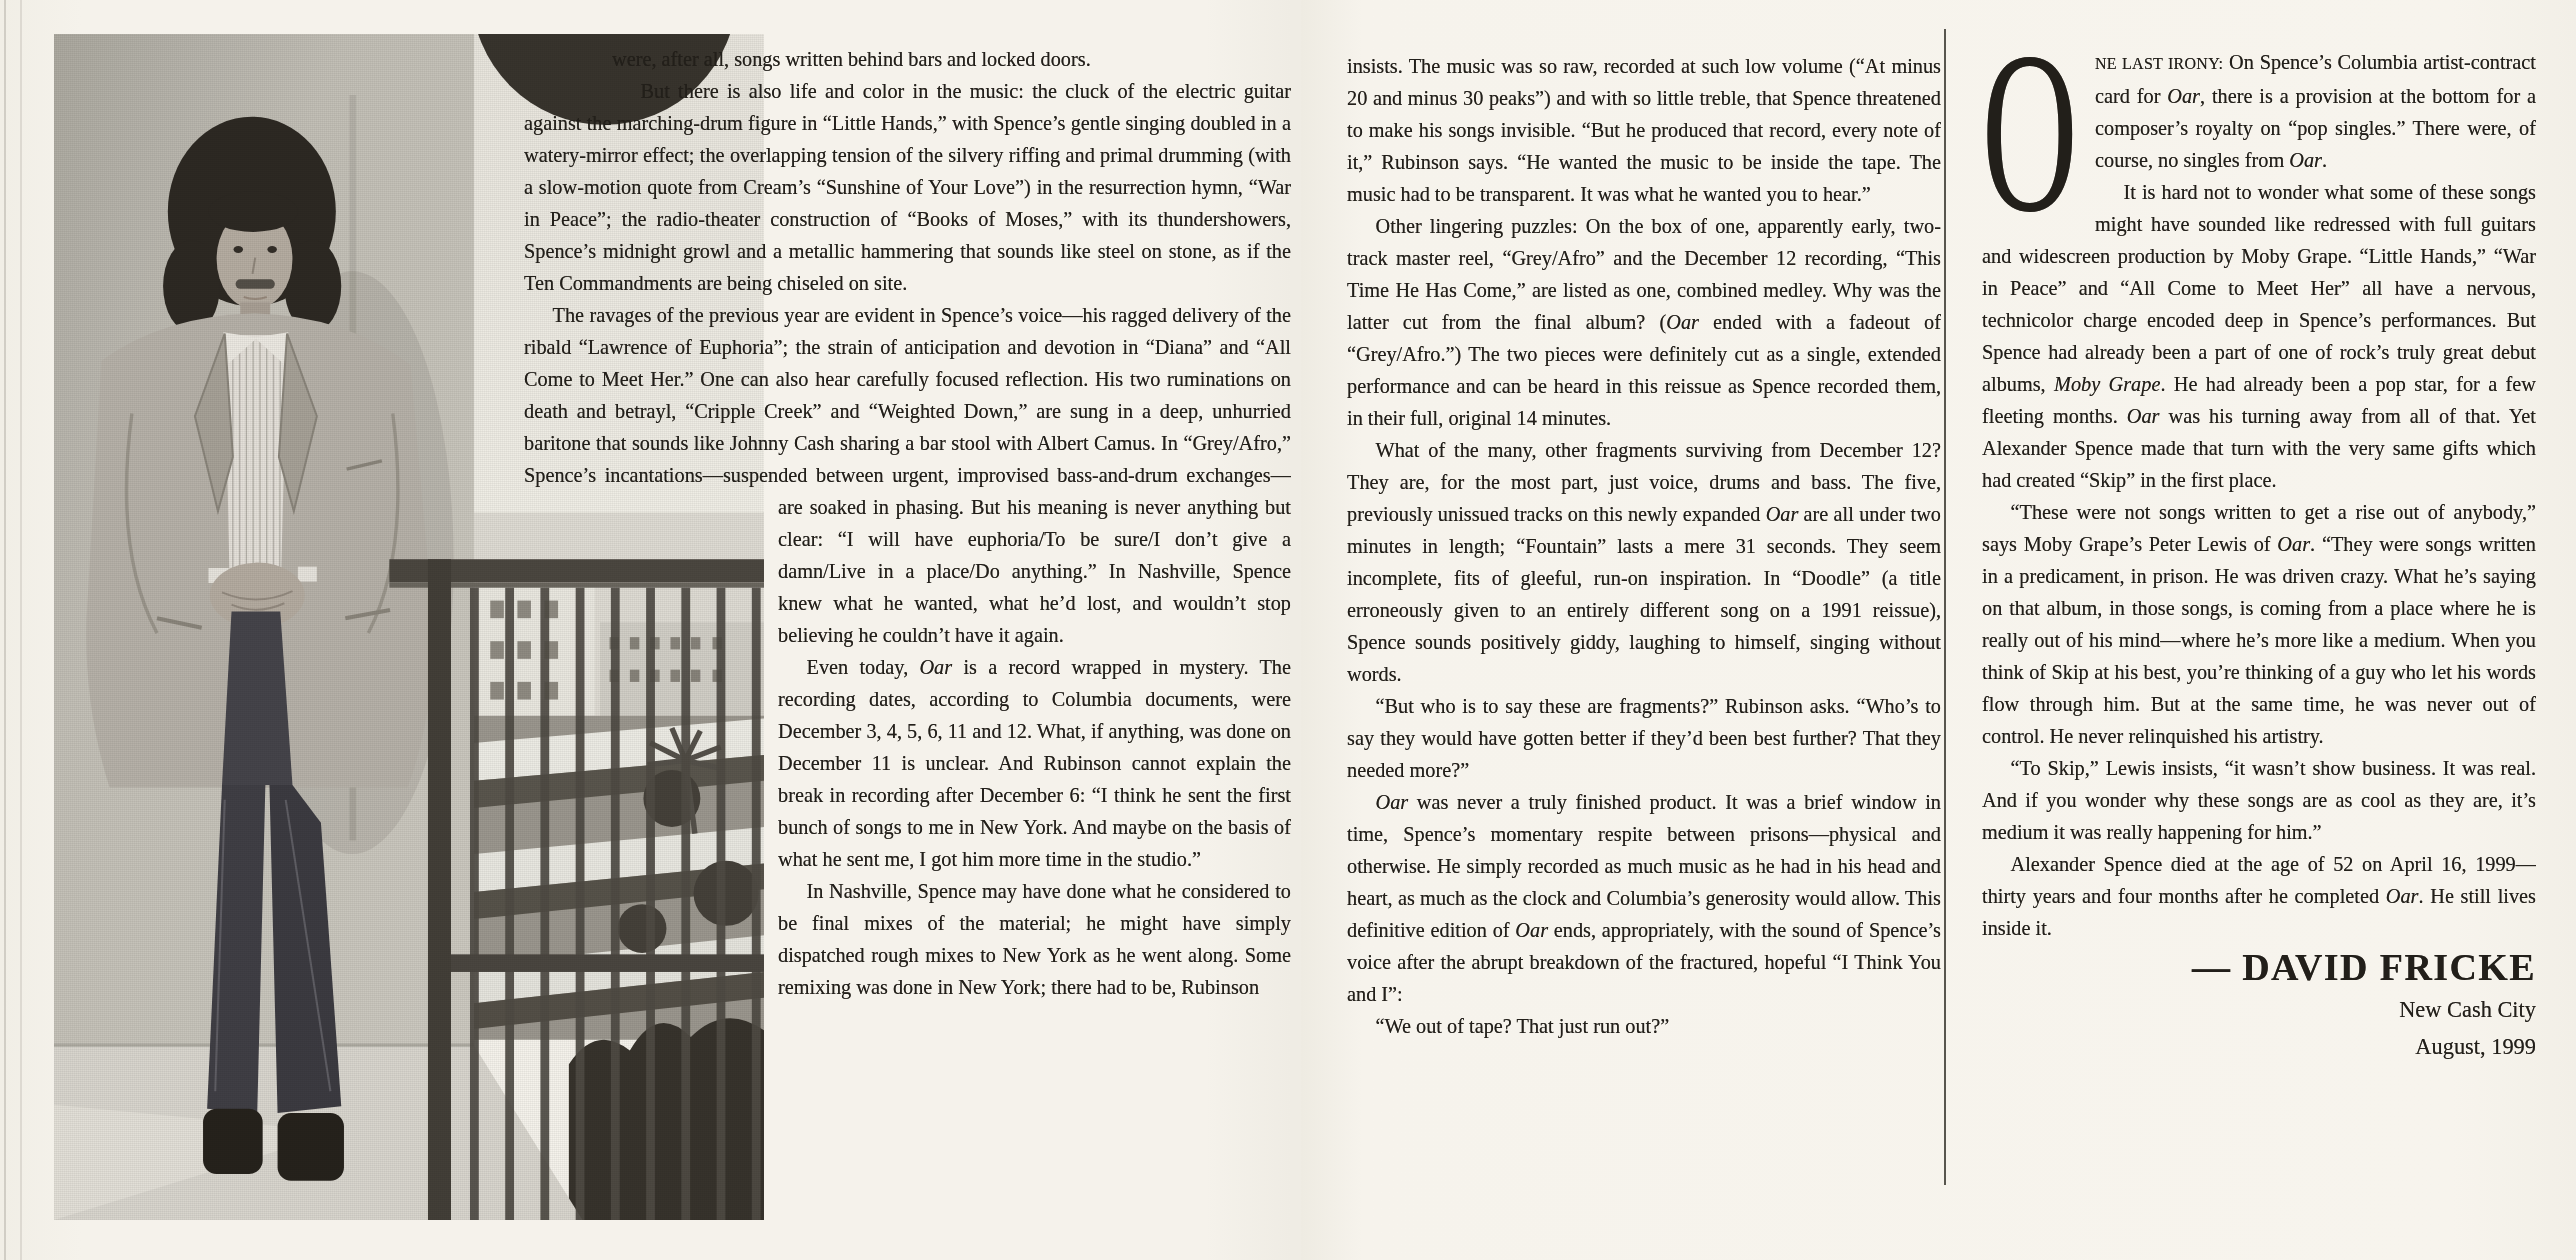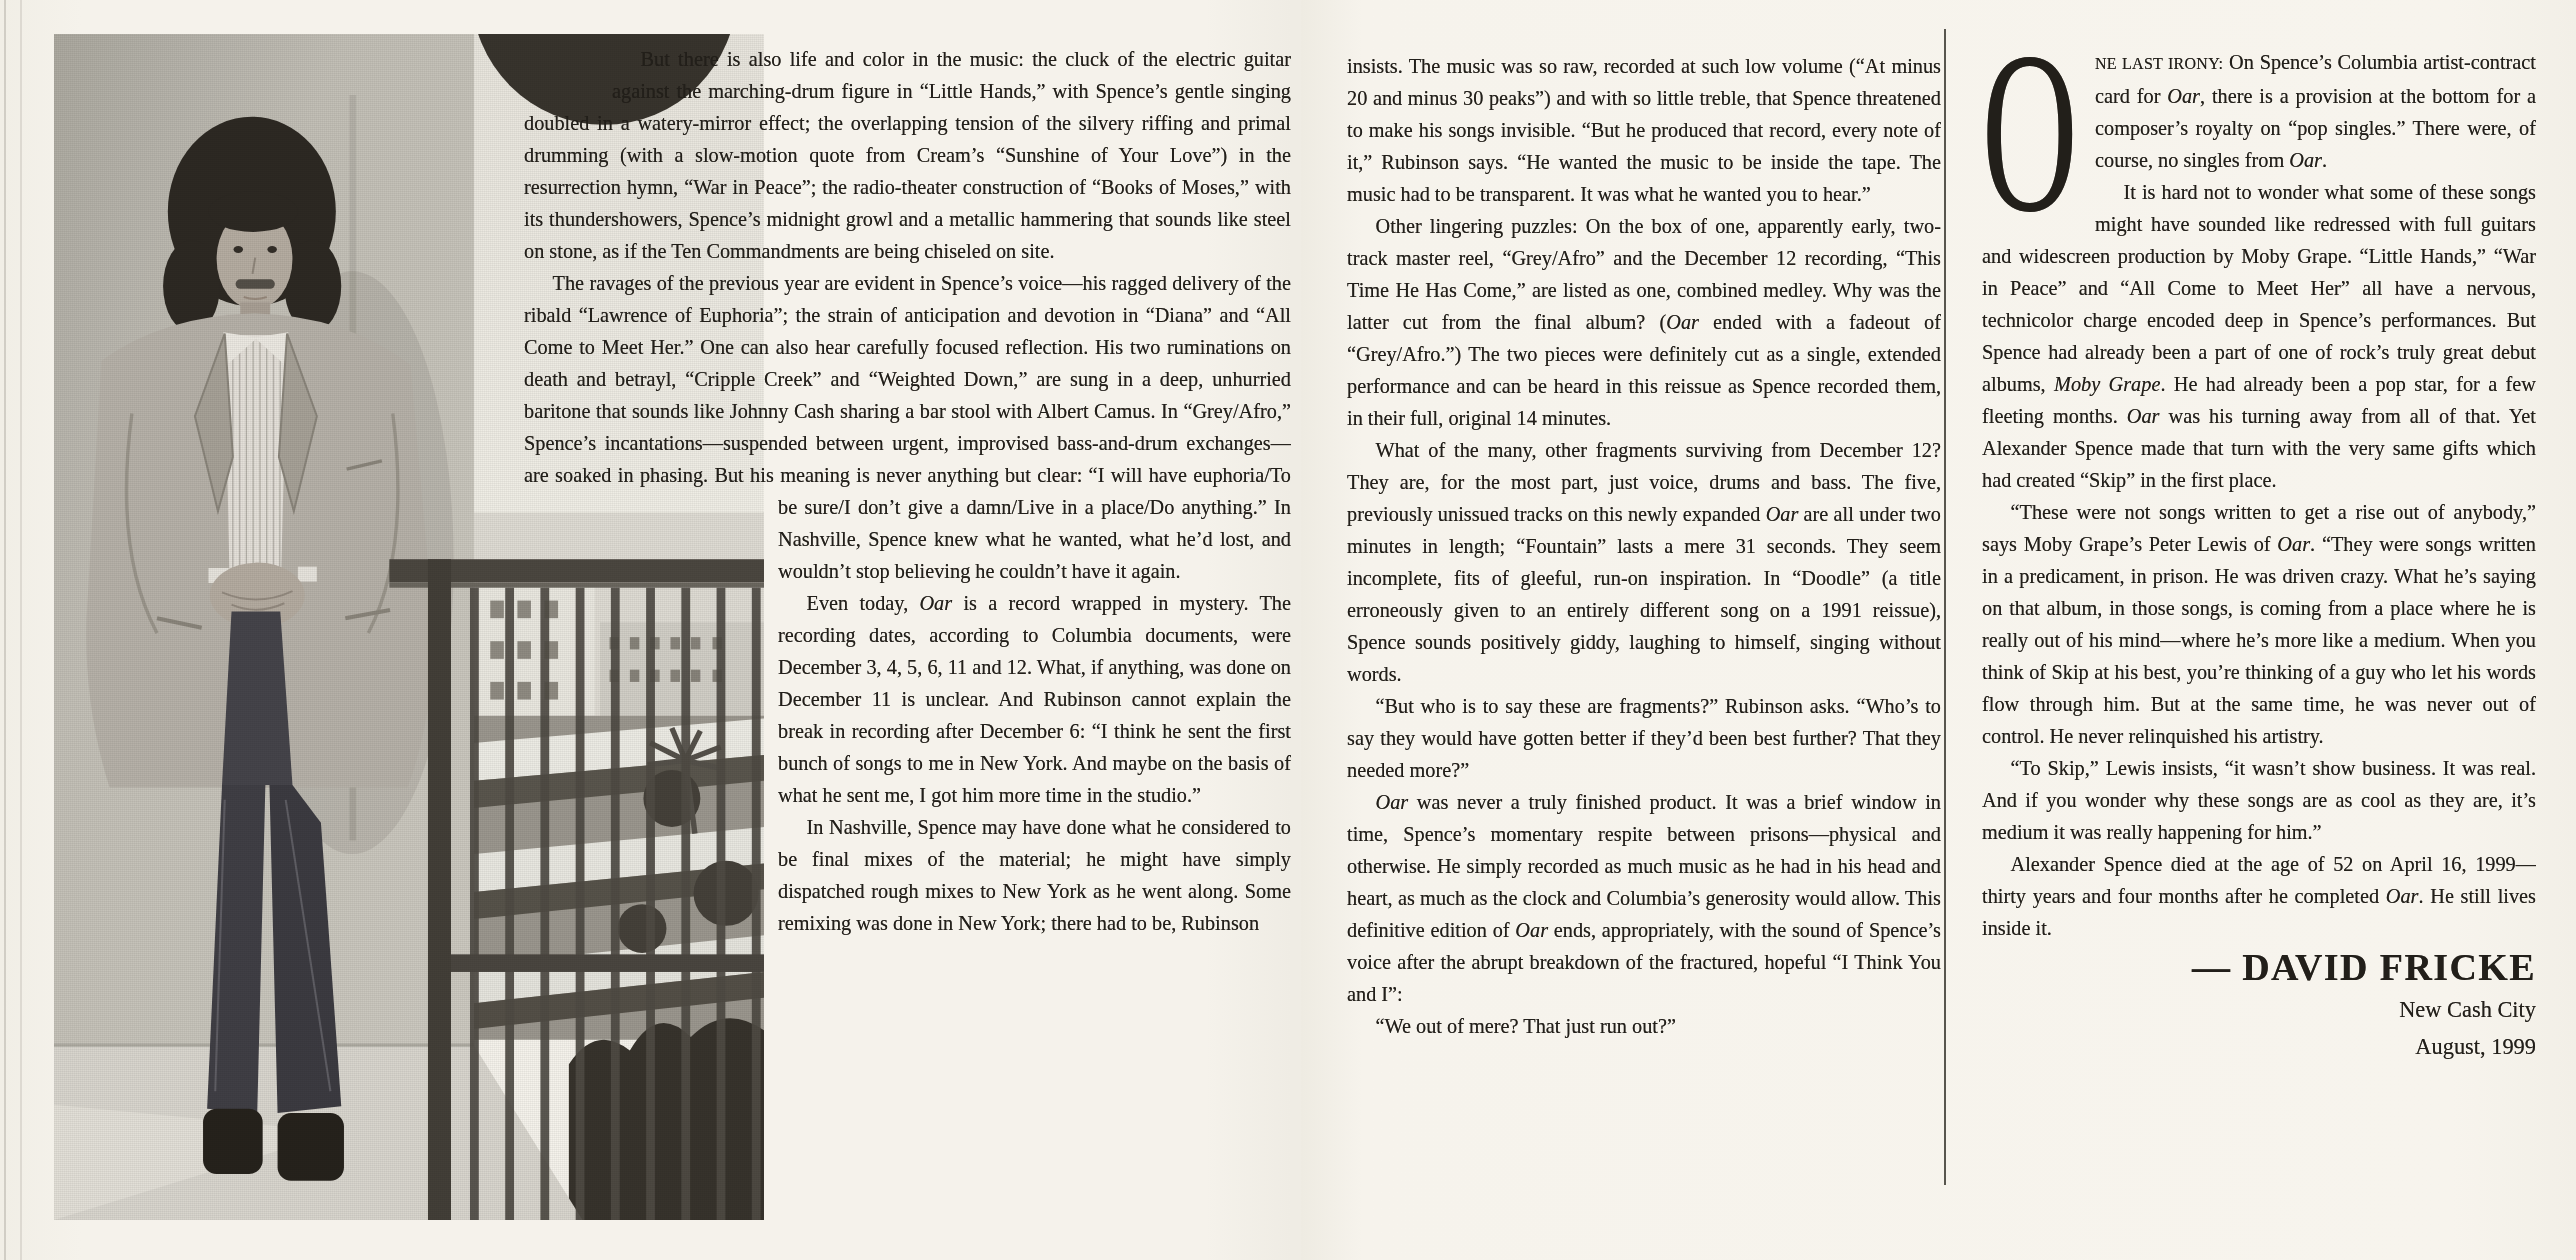--- a/index.html
+++ b/index.html
@@ -203,33 +203,34 @@
         <rect x="586" y="1358" width="462" height="26" fill="#4a4640"></rect>
       </g>
     </svg>
   </div>
   <div id="photo-grain"></div>
 
   <div id="left-col" class="col">
     <div class="sp spA"></div>
     <div class="sp spB"></div>
     <div class="sp spC"></div>
+    <p class="cont">were, after all, songs written behind bars and locked doors.</p>
     <p>But there is also life and color in the music: the cluck of the electric guitar against the marching-drum figure in “Little Hands,” with Spence’s gentle singing doubled in a watery-mirror effect; the overlapping tension of the silvery riffing and primal drumming (with a slow-motion quote from Cream’s “Sunshine of Your Love”) in the resurrection hymn, “War in Peace”; the radio-theater construction of “Books of Moses,” with its thundershowers, Spence’s midnight growl and a metallic hammering that sounds like steel on stone, as if the Ten Commandments are being chiseled on site.</p>
     <p>The ravages of the previous year are evident in Spence’s voice—his ragged delivery of the ribald “Lawrence of Euphoria”; the strain of anticipation and devotion in “Diana” and “All Come to Meet Her.”  One can also hear carefully focused reflection.  His two ruminations on death and betrayl, “Cripple Creek” and “Weighted Down,” are sung in a deep, unhurried baritone that sounds like Johnny Cash sharing a bar stool with Albert Camus.  In “Grey/Afro,” Spence’s incantations—suspended between urgent, improvised bass-and-drum exchanges—are soaked in phasing.  But his meaning is never anything but clear: “I will have euphoria/To be sure/I don’t give a damn/Live in a place/Do anything.”  In Nashville, Spence knew what he wanted, what he’d lost, and wouldn’t stop believing he couldn’t have it again.</p>
     <p>Even today, <i>Oar</i> is a record wrapped in mystery.  The recording dates, according to Columbia documents, were December 3, 4, 5, 6, 11 and 12.  What, if anything, was done on December 11 is unclear.  And Rubinson cannot explain the break in recording after December 6: “I think he sent the first bunch of songs to me in New York.  And maybe on the basis of what he sent me, I got him more time in the studio.”</p>
     <p>In Nashville, Spence may have done what he considered to be final mixes of the material; he might have simply dispatched rough mixes to New York as he went along.  Some remixing was done in New York; there had to be, Rubinson</p>
   </div>
 
   <div id="mid-col" class="col">
     <p class="cont">insists.  The music was so raw, recorded at such low volume (“At minus 20 and minus 30 peaks”) and with so little treble, that Spence threatened to make his songs invisible.  “But he produced that record, every note of it,” Rubinson says.  “He wanted the music to be inside the tape.  The music had to be transparent.  It was what he wanted you to hear.”</p>
     <p>Other lingering puzzles: On the box of one, apparently early, two-track master reel, “Grey/Afro” and the December 12 recording, “This Time He Has Come,” are listed as one, combined medley.  Why was the latter cut from the final album?  (<i>Oar</i> ended with a fadeout of “Grey/Afro.”)  The two pieces were definitely cut as a single, extended performance and can be heard in this reissue as Spence recorded them, in their full, original 14 minutes.</p>
     <p>What of the many, other fragments surviving from December 12?  They are, for the most part, just voice, drums and bass.  The five, previously unissued tracks on this newly expanded <i>Oar</i> are all under two minutes in length; “Fountain” lasts a mere 31 seconds.  They seem incomplete, fits of gleeful, run-on inspiration.  In “Doodle” (a title erroneously given to an entirely different song on a 1991 reissue), Spence sounds positively giddy, laughing to himself, singing without words.</p>
     <p>“But who is to say these are fragments?” Rubinson asks. “Who’s to say they would have gotten better if they’d been best further?  That they needed more?”</p>
     <p><i>Oar</i> was never a truly finished product.  It was a brief window in time, Spence’s momentary respite between prisons—physical and otherwise.  He simply recorded as much music as he had in his head and heart, as much as the clock and Columbia’s generosity would allow. This definitive edition of <i>Oar</i> ends, appropriately, with the sound of Spence’s voice after the abrupt breakdown of the fractured, hopeful “I Think You and I”:</p>
-    <p>“We out of mere? That just run out?”</p>
+    <p>“We out of tape? That just run out?”</p>
   </div>
 
   <div id="column-rule"></div>
 
   <div id="right-col" class="col">
     <p class="cont">
       <span class="dropcap">
           <span>O</span>
         </span>
       <span class="lead">NE LAST IRONY:</span><span>  On Spence’s Columbia artist-contract card for <i>Oar</i>, there is a provision at the bottom for a composer’s royalty on “pop singles.”  There were, of course, no singles from <i>Oar</i>.</span>

